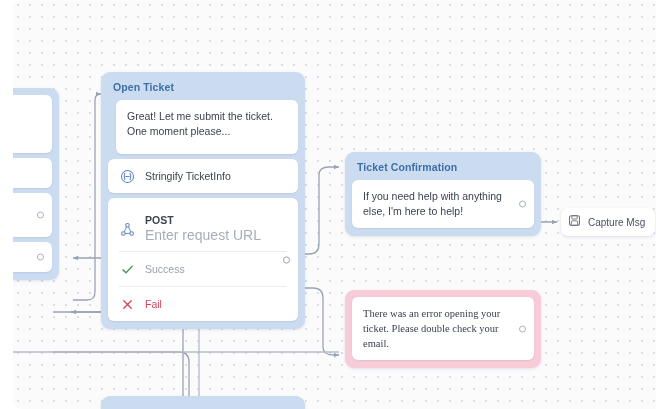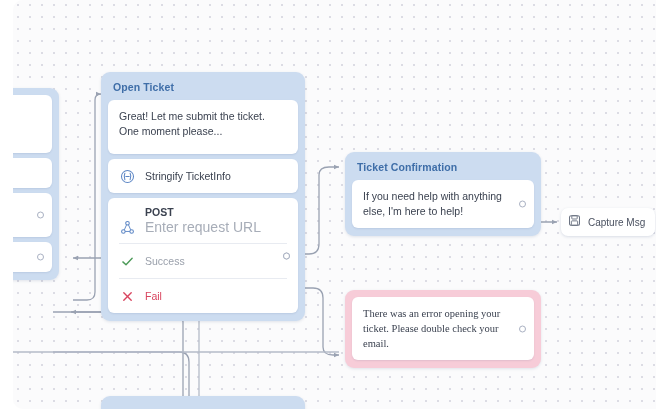--- a/index.html
+++ b/index.html
@@ -105,21 +105,21 @@
     right: 8px; top: 50%;
     transform: translateY(-50%);
     width: 7px; height: 7px;
     border-radius: 50%;
     border: 1px solid #a9b1c2;
     background: #ffffff;
   }
 
   
   #node-open-ticket { left: 88px; top: 72px; width: 204px; }
-  #node-open-ticket .slot.msg { min-height: 54px; }
+  #node-open-ticket .slot.msg { min-height: 54px; margin-left: 8px; }
 
   #node-ticket-confirmation { left: 332px; top: 152px; width: 196px; }
   #node-ticket-error { left: 332px; top: 290px; width: 196px; }
 
   
   #node-left-partial { left: -46px; top: 88px; width: 92px; }
   #node-left-partial .slot.a { min-height: 58px; }
   #node-left-partial .slot.b { min-height: 30px; }
   #node-left-partial .slot.c { min-height: 44px; }
   #node-left-partial .slot.d { min-height: 30px; }
@@ -209,21 +209,21 @@
             <path d="M5.2 4.6 Q3.6 8 5.2 11.4" fill="none" stroke="#5b85c4" stroke-width="1.1" stroke-linecap="round"></path>
             <path d="M10.8 4.6 Q12.4 8 10.8 11.4" fill="none" stroke="#5b85c4" stroke-width="1.1" stroke-linecap="round"></path>
             <line x1="6.2" y1="8" x2="9.8" y2="8" stroke="#5b85c4" stroke-width="1.1" stroke-linecap="round"></line>
           </svg>
         </span>
         <span class="lbl">Stringify TicketInfo</span>
       </div>
     </div>
 
     <div class="slot">
-      <div class="row" style="align-items:flex-end;padding-top:8px;padding-bottom:8px;">
+      <div class="row" style="align-items:center;padding-top:16px;padding-bottom:8px;">
         <span class="ico" style="margin-top:1px;">
           <svg width="15" height="15" viewBox="0 0 16 16">
             <circle cx="8" cy="3.4" r="1.9" fill="none" stroke="#5b85c4" stroke-width="1.1"></circle>
             <circle cx="3.6" cy="12.2" r="1.9" fill="none" stroke="#5b85c4" stroke-width="1.1"></circle>
             <circle cx="12.4" cy="12.2" r="1.9" fill="none" stroke="#5b85c4" stroke-width="1.1"></circle>
             <line x1="7" y1="5.1" x2="4.6" y2="10.5" stroke="#5b85c4" stroke-width="1"></line>
             <line x1="9" y1="5.1" x2="11.4" y2="10.5" stroke="#5b85c4" stroke-width="1"></line>
             <line x1="5.5" y1="12.2" x2="10.5" y2="12.2" stroke="#5b85c4" stroke-width="1"></line>
           </svg>
         </span>

